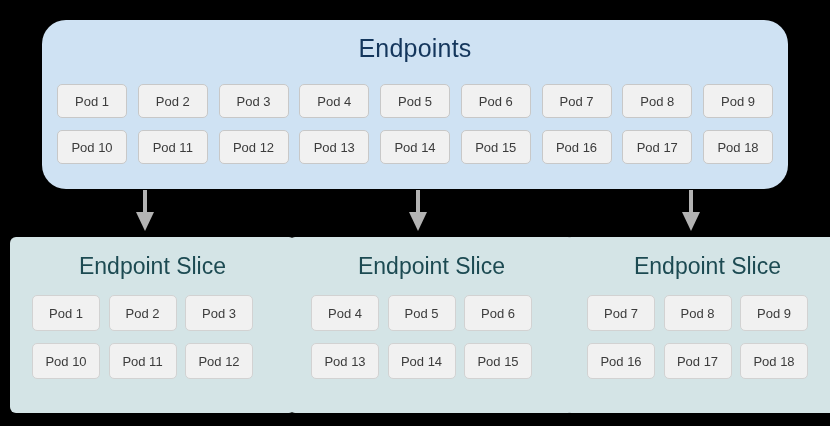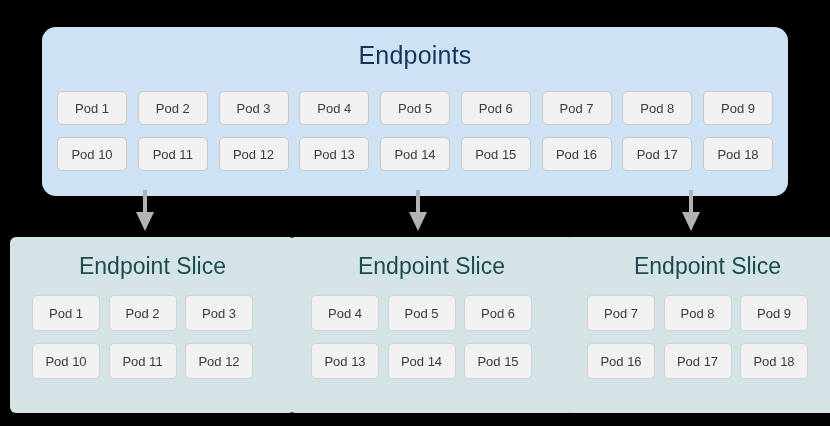--- a/index.html
+++ b/index.html
@@ -12,25 +12,25 @@
     height: 426px;
     position: relative;
     overflow: hidden;
     font-family: "Liberation Sans", "DejaVu Sans", sans-serif;
   }
 
   
   .endpoints-box {
     position: absolute;
     left: 42px;
-    top: 27px;
+    top: 20px;
     width: 746px;
     height: 169px;
     background: #cfe2f3;
-    border-radius: 14px;
+    border-radius: 24px;
     box-sizing: border-box;
   }
   .endpoints-title {
     position: absolute;
     left: 0;
     top: 16px;
     width: 100%;
     text-align: center;
     font-size: 25px;
     color: #14365c;

